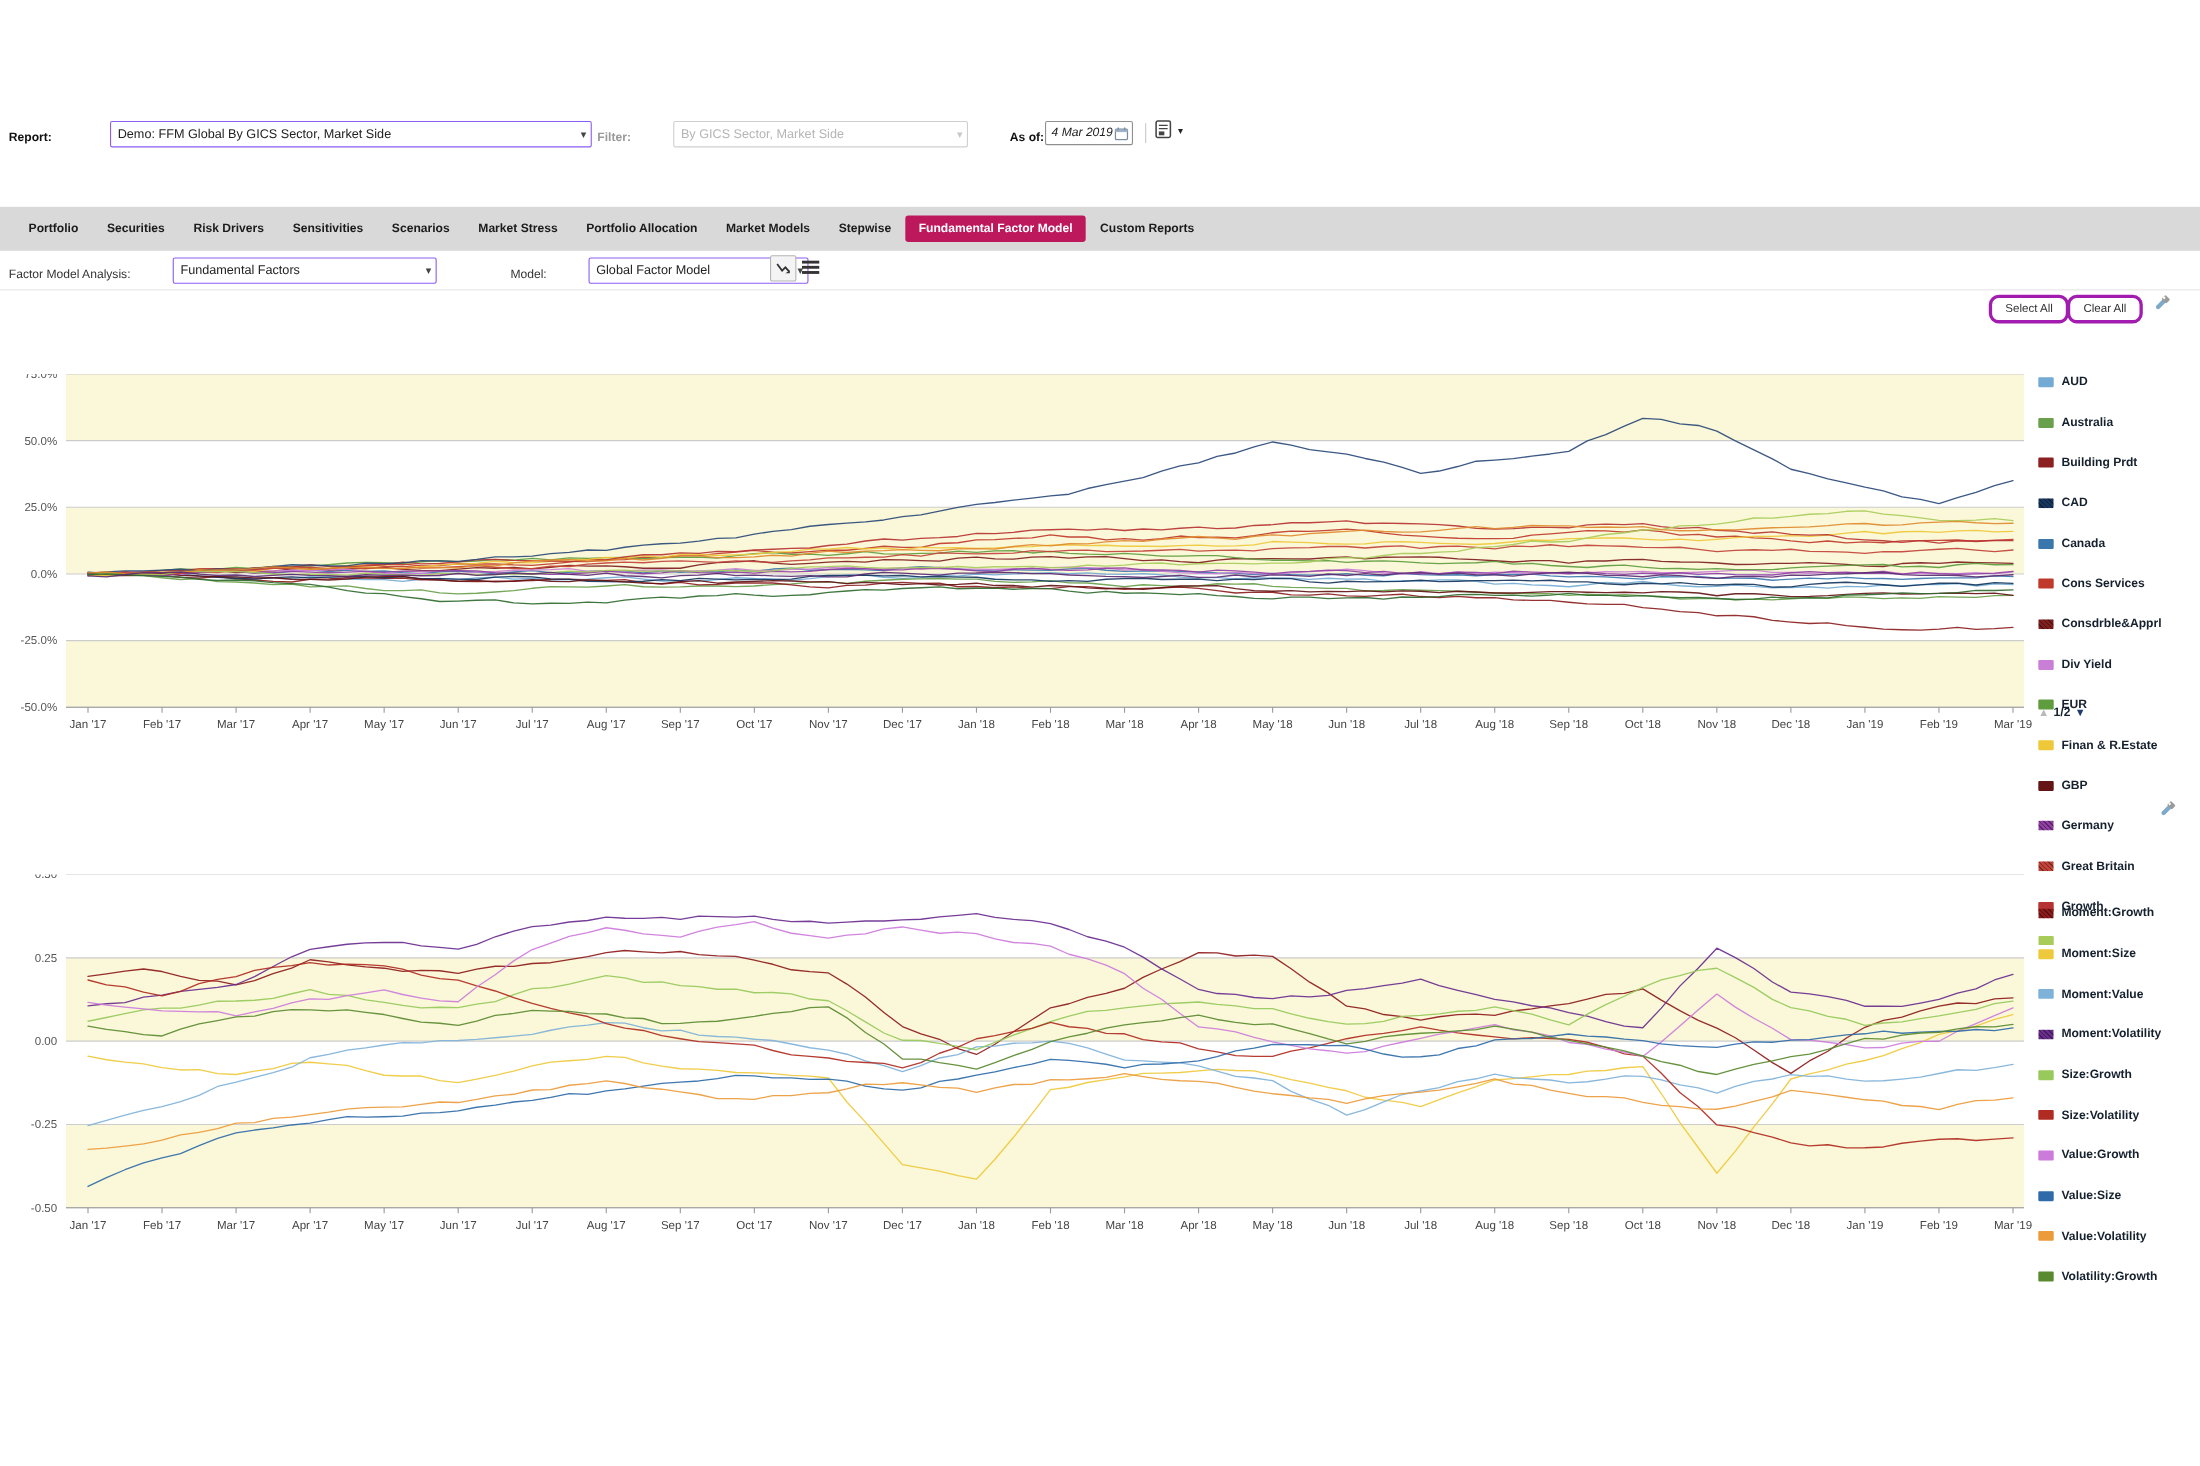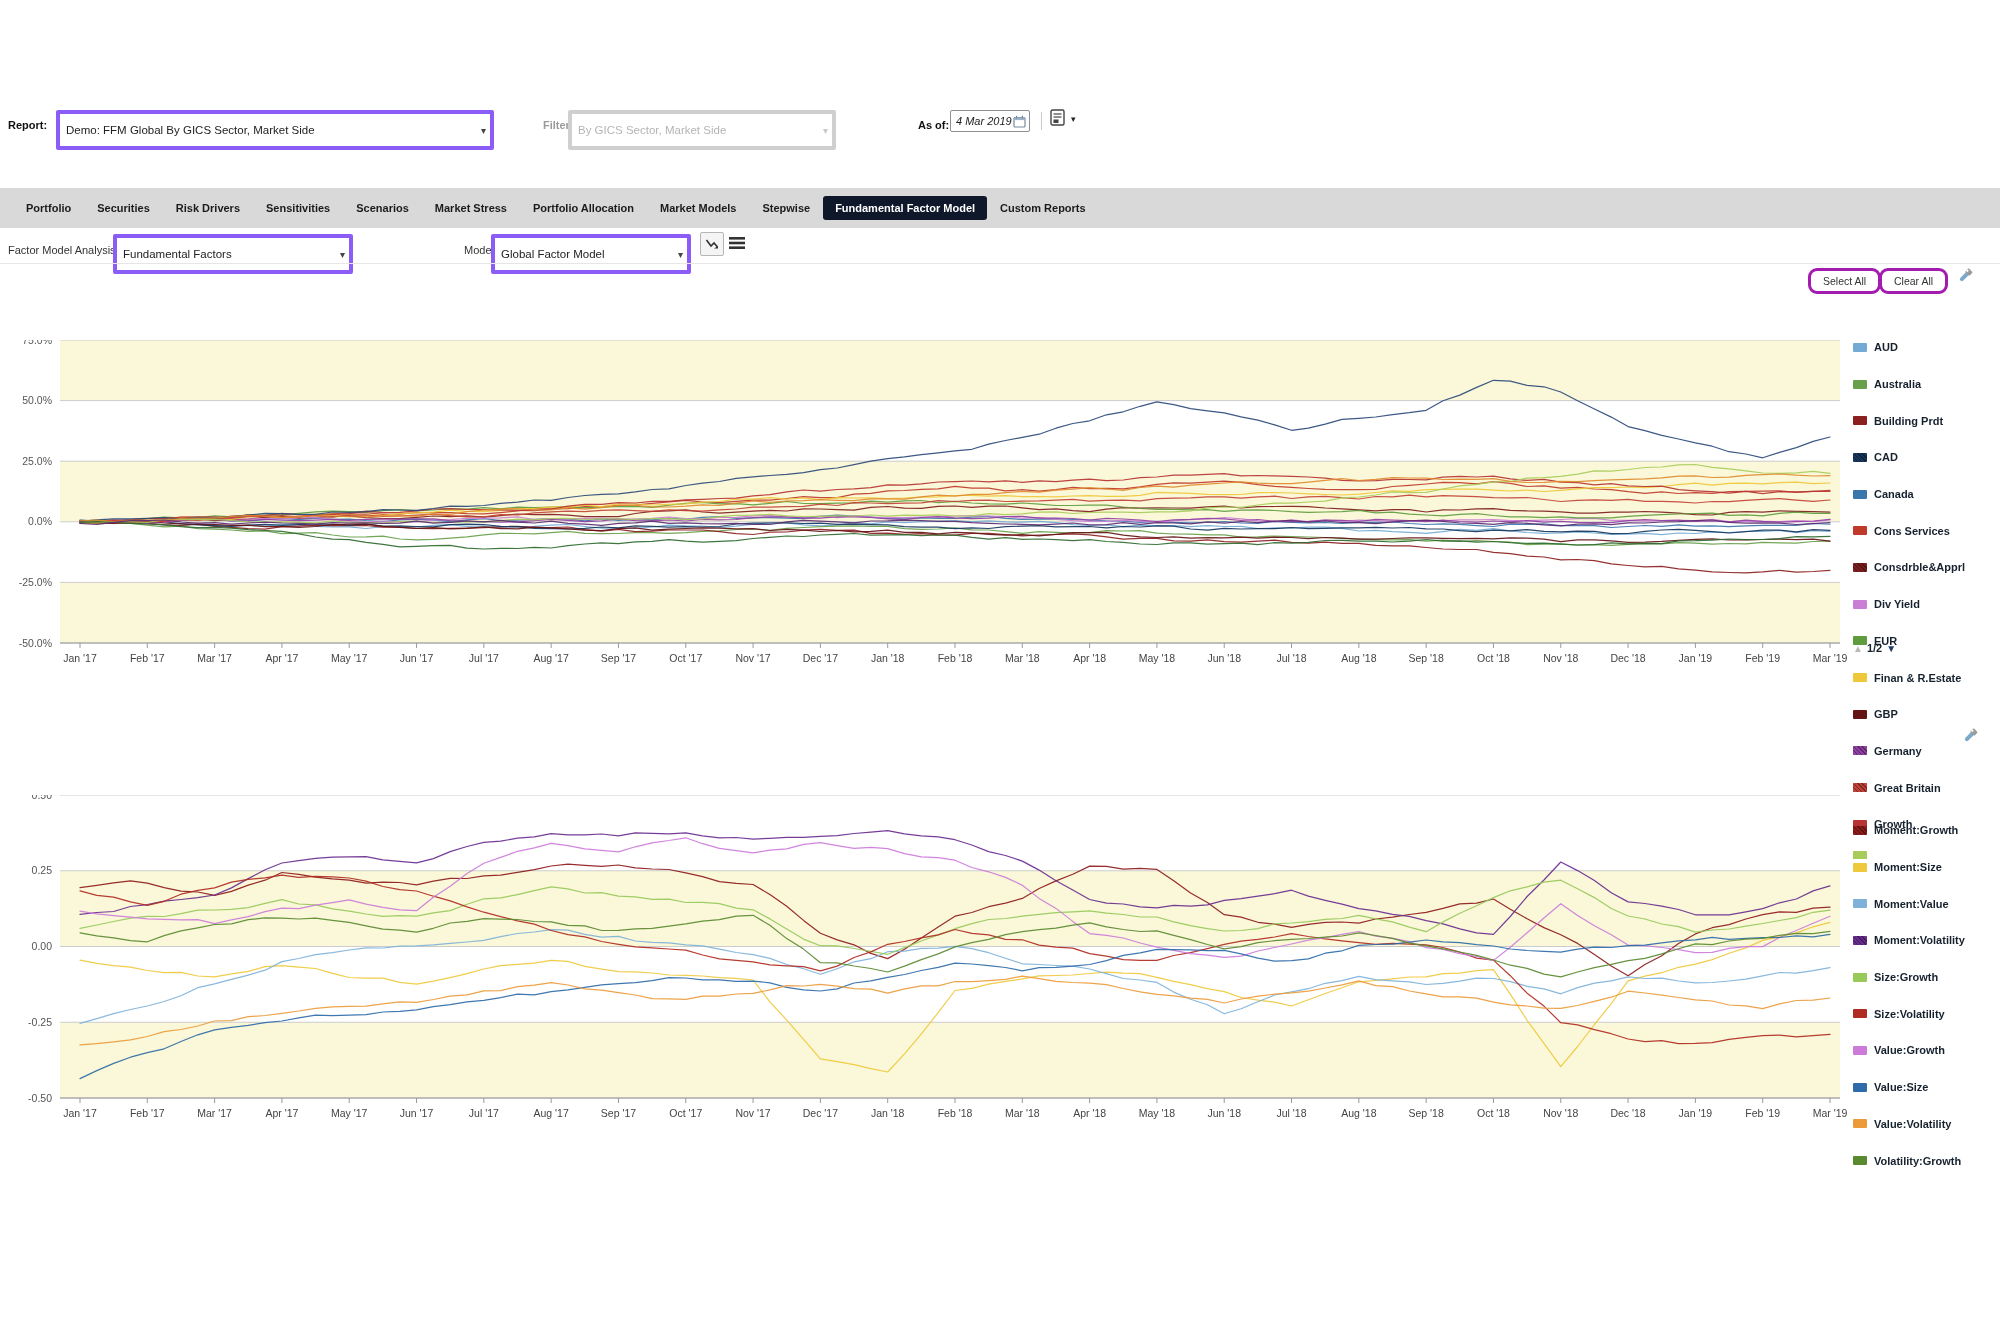--- a/index.html
+++ b/index.html
@@ -3,33 +3,33 @@
 <meta charset="utf-8">
 <style>
   html,body{margin:0;padding:0;background:#fff;}
   #app{position:relative;width:2000px;height:1333px;background:#fff;overflow:hidden;
        font-family:"Liberation Sans","DejaVu Sans",sans-serif;color:#222;}
   .abs{position:absolute;}
   .lbl{font-size:11px;font-weight:bold;color:#111;}
   .lbl.gray{color:#9a9a9a;font-weight:bold;}
   
   .dd{display:flex;align-items:center;justify-content:space-between;background:#fff;
-      border:4px solid #8b5cf6;border-radius:2px;height:40px;box-sizing:border-box;
-      font-size:11.5px;color:#222;padding:0 4px 0 6px;}
+      border:1px solid #8b5cf6;border-radius:2px;height:24px;box-sizing:border-box;
+      font-size:11.5px;color:#222;padding:0 4px 0 6px;margin-left:44px;}
   .dd .chev{font-size:10px;color:#444;margin-left:6px;}
   .dd.disabled{border-color:#cfcfcf;color:#b5b5b5;}
   .dd.disabled .chev{color:#c9c9c9;}
   .inputbox{display:flex;align-items:center;background:#fff;border:1px solid #8f8f8f;
       border-radius:2px;height:22px;box-sizing:border-box;font-size:11px;padding:0 3px 0 5px;}
   .vsep{width:1px;height:18px;background:#c9c9c9;}
   
   #tabbar{left:0;top:188px;width:2000px;height:40px;background:#d9d9d9;display:flex;
           align-items:center;padding-left:13px;box-sizing:border-box;}
   .tab{font-size:11px;font-weight:bold;color:#1b1b1b;padding:0 13px;cursor:pointer;white-space:nowrap;}
-  .tab.active{background:#0f172a;color:#fff;border-radius:3px;padding:6px 12px;}
+  .tab.active{background:#be185d;color:#fff;border-radius:3px;padding:6px 12px;}
   
   .btn{display:inline-flex;align-items:center;justify-content:center;height:20px;
        border:3px solid #a21caf;border-radius:9px;background:#fff;font-size:10.5px;
        color:#333;padding:0 12px;cursor:pointer;}
   
   .ctitle{font-size:12px;font-weight:bold;color:#222;text-align:center;}
   
   .legend{display:flex;flex-direction:column;gap:16px;}
   .lrow{display:flex;align-items:center;height:20.7px;cursor:pointer;}
   .sw{width:14px;height:9px;border-radius:1px;margin-right:7px;flex:0 0 auto;position:relative;}

